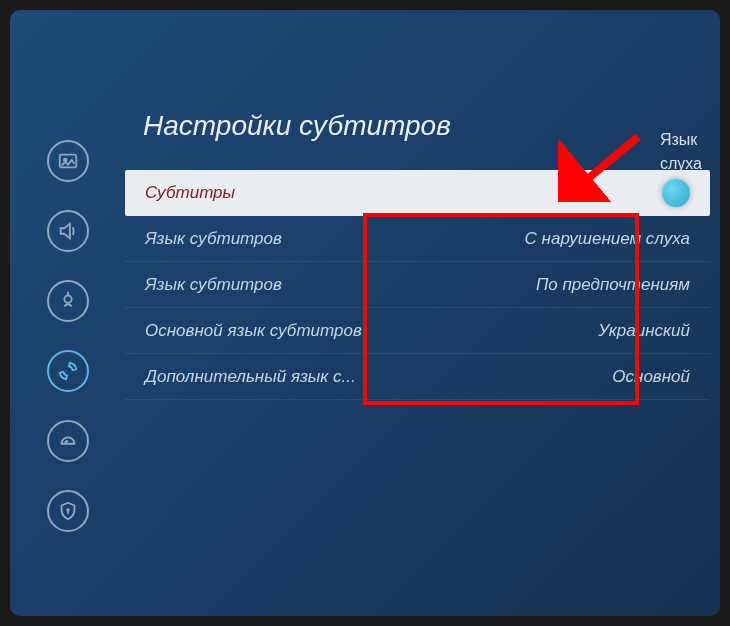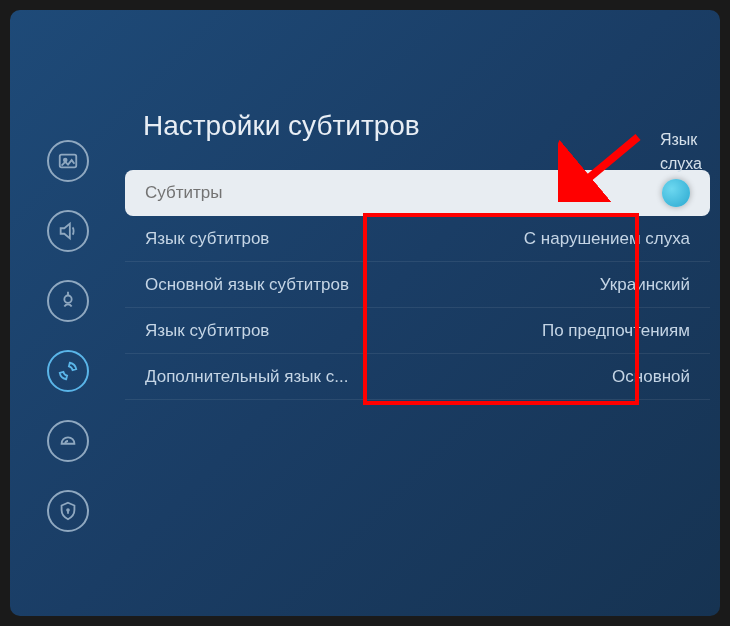--- a/index.html
+++ b/index.html
@@ -18,20 +18,21 @@
       right: 10px;
       bottom: 10px;
       background: linear-gradient(135deg, #1e4a78 0%, #1a3d65 50%, #163352 100%);
       border-radius: 10px;
       overflow: hidden;
     }
     .content-area {
       display: flex;
       height: 100%;
       padding-top: 100px;
+      font-style: italic;
     }
     .sidebar {
       width: 115px;
       display: flex;
       flex-direction: column;
       align-items: center;
       gap: 28px;
       padding-top: 30px;
     }
     .sidebar-icon {
@@ -67,22 +68,22 @@
       align-items: center;
       height: 46px;
       padding: 0 20px;
       border-bottom: 1px solid rgba(255,255,255,0.08);
       color: #c5d5e5;
       font-size: 17px;
       cursor: pointer;
     }
     .row.selected {
       background: #e8edf2;
-      color: #737373;
-      border-radius: 8px;
+      color: #7f1d1d;
+      border-radius: 2px;
       gap: 36px;
     }
     .row .label { flex: 1; }
     .row .value { text-align: center; color: #c5d5e5; }
     .toggle-knob {
       width: 28px;
       height: 28px;
       border-radius: 50%;
       background: radial-gradient(circle at 35% 35%, #6dd8f0, #2aa8d0);
       box-shadow: 0 0 6px rgba(0,0,0,0.3);
@@ -169,26 +170,26 @@
         <span class="label">Субтитры</span>
         <span class="toggle-knob"></span>
       </div>
 
       <div class="submenu">
         <div class="row">
           <span class="label">Язык субтитров</span>
           <span class="value">С нарушением слуха</span>
         </div>
         <div class="row">
+          <span class="label">Язык субтитров</span>
+          <span class="value">По предпочтениям</span>
+        </div>
+        <div class="row">
           <span class="label">Основной язык субтитров</span>
           <span class="value">Украинский</span>
-        </div>
-        <div class="row">
-          <span class="label">Язык субтитров</span>
-          <span class="value">По предпочтениям</span>
         </div>
         <div class="row">
           <span class="label">Дополнительный язык с...</span>
           <span class="value">Основной</span>
         </div>
         <div class="highlight-box"></div>
       </div>
     </div>
 
   </div>

